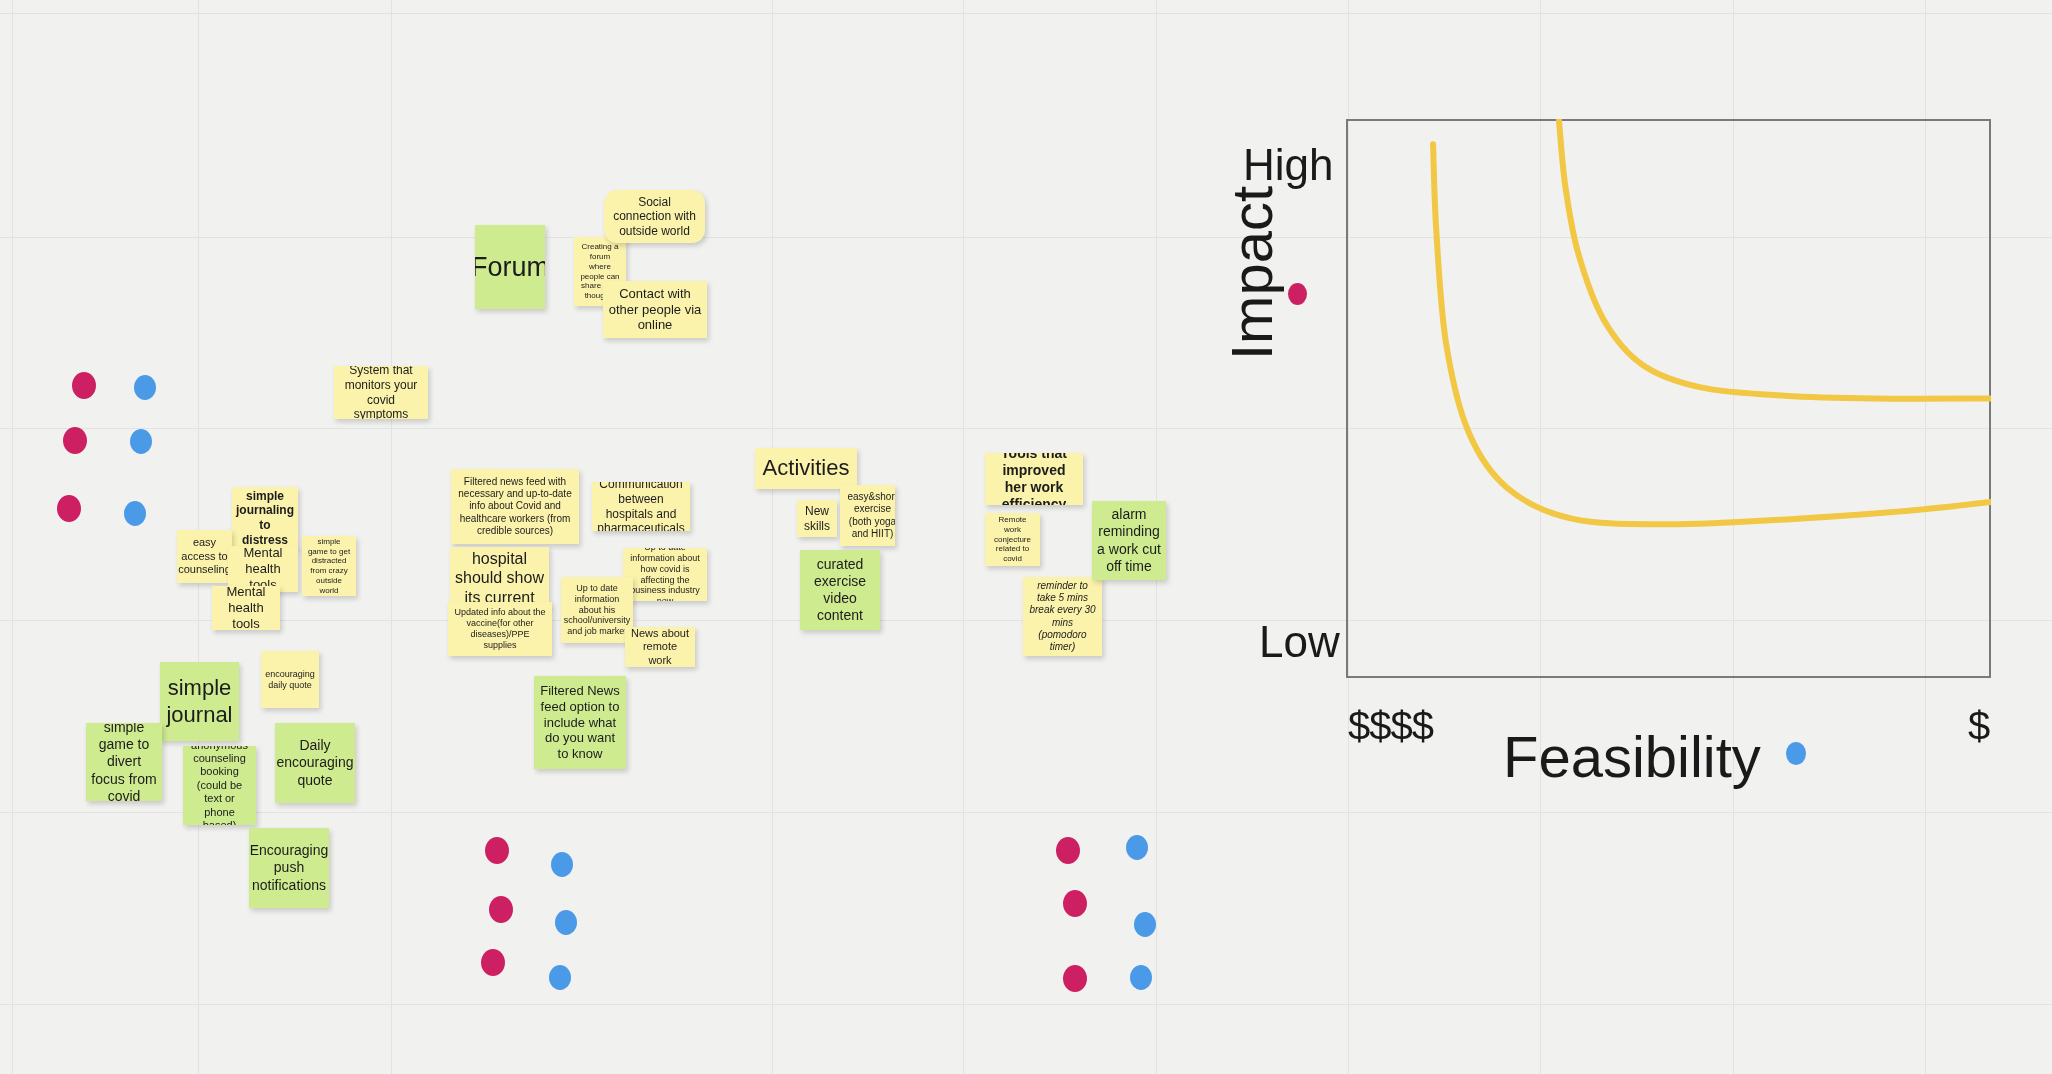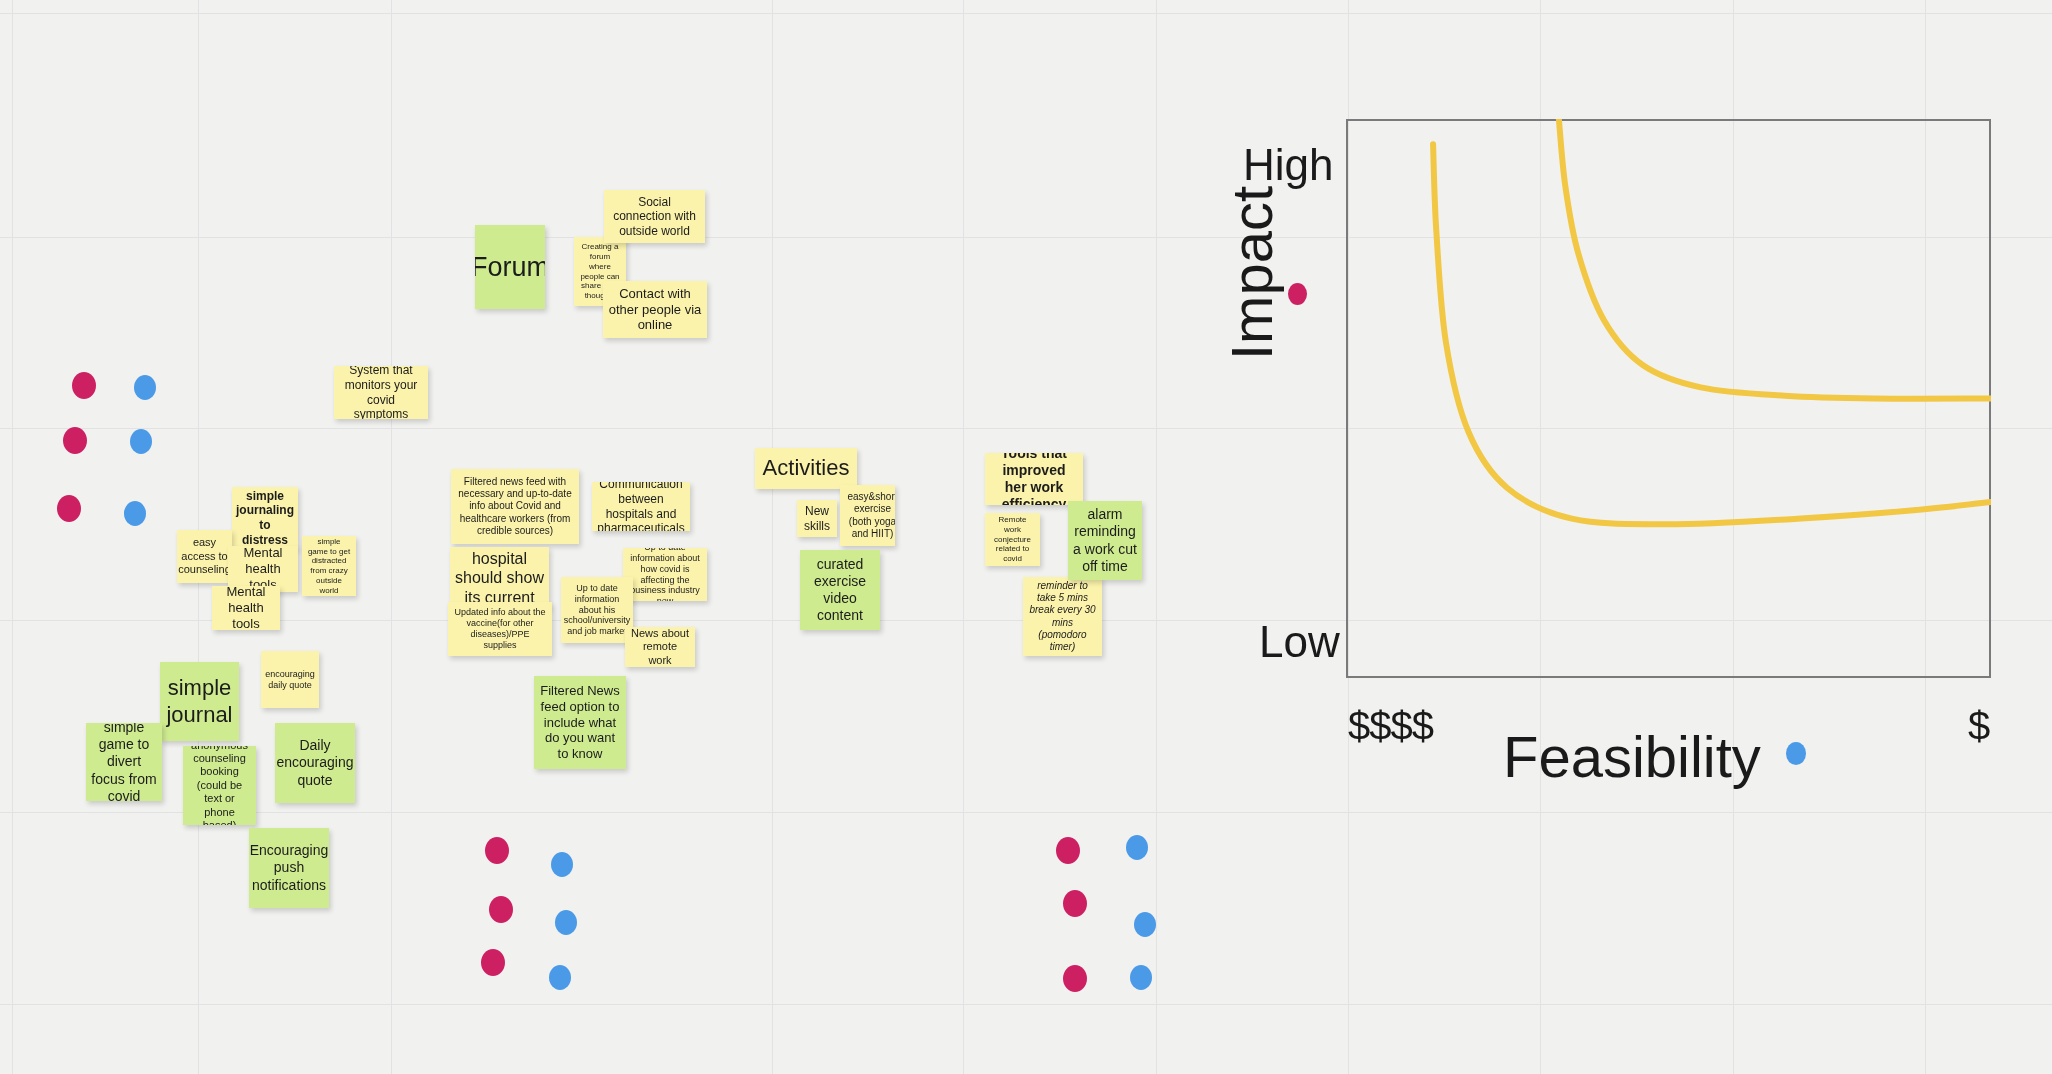--- a/index.html
+++ b/index.html
@@ -158,21 +158,21 @@
     <div class="gline-h" style="top:237px"></div>
     <div class="gline-h" style="top:428px"></div>
     <div class="gline-h" style="top:620px"></div>
     <div class="gline-h" style="top:812px"></div>
     <div class="gline-h" style="top:1004px"></div>
   </div>
 
   <div id="notes-layer">
       <div class="note green" style="left: 475px; top: 225px; width: 70px; height: 84px; font-size: 27px;">Forum</div>
       <div class="note yellow" style="left: 574px; top: 237px; width: 52px; height: 69px; font-size: 8px;">Creating a forum where people can share their thoughts</div>
-      <div class="note yellow" style="left: 604px; top: 190px; width: 101px; height: 53px; font-size: 12px;">Social connection with outside world</div>
+      <div class="note yellow" style="left: 604px; top: 190px; width: 101px; height: 53px; font-size: 12px; border-radius: 13px;">Social connection with outside world</div>
       <div class="note yellow" style="left: 603px; top: 281px; width: 104px; height: 57px; font-size: 13px;">Contact with other people via online</div>
       <div class="note yellow" style="left: 334px; top: 366px; width: 94px; height: 53px; font-size: 12px;">System that monitors your covid symptoms</div>
       <div class="note yellow" style="left: 232px; top: 487px; width: 66px; height: 62px; font-size: 12px; font-weight: bold;">simple journaling to distress</div>
       <div class="note yellow" style="left: 177px; top: 530px; width: 55px; height: 53px; font-size: 11px;">easy access to counseling</div>
       <div class="note yellow" style="left: 228px; top: 546px; width: 70px; height: 46px; font-size: 13px;">Mental health tools</div>
       <div class="note yellow" style="left: 302px; top: 536px; width: 54px; height: 60px; font-size: 8px;">simple game to get distracted from crazy outside world</div>
       <div class="note yellow" style="left: 212px; top: 586px; width: 68px; height: 44px; font-size: 13px;">Mental health tools</div>
       <div class="note yellow" style="left: 451px; top: 469px; width: 128px; height: 75px; font-size: 10px;">Filtered news feed with necessary and up-to-date info about Covid and healthcare workers (from credible sources)</div>
       <div class="note yellow" style="left: 592px; top: 482px; width: 98px; height: 49px; font-size: 12px;">Communication between hospitals and pharmaceuticals</div>
       <div class="note yellow" style="left: 450px; top: 547px; width: 99px; height: 62px; font-size: 16px;">Each hospital should show its current status</div>
@@ -181,21 +181,21 @@
       <div class="note yellow" style="left: 448px; top: 602px; width: 104px; height: 54px; font-size: 9px;">Updated info about the vaccine(for other diseases)/PPE supplies</div>
       <div class="note yellow" style="left: 625px; top: 627px; width: 70px; height: 40px; font-size: 11px;">News about remote work</div>
       <div class="note green" style="left: 534px; top: 676px; width: 92px; height: 93px; font-size: 13px;">Filtered News feed option to include what do you want to know</div>
       <div class="note yellow" style="left: 755px; top: 448px; width: 102px; height: 41px; font-size: 22px;">Activities</div>
       <div class="note yellow" style="left: 797px; top: 500px; width: 40px; height: 37px; font-size: 12px;">New skills</div>
       <div class="note yellow" style="left: 840px; top: 485px; width: 55px; height: 61px; font-size: 10px; padding-left: 15px;">easy&amp;short exercise (both yoga and HIIT)</div>
       <div class="note green" style="left: 800px; top: 550px; width: 80px; height: 80px; font-size: 14px;">curated exercise video content</div>
       <div class="note yellow" style="left: 985px; top: 453px; width: 98px; height: 52px; font-size: 14px; font-weight: bold;">Tools that improved her work efficiency</div>
       <div class="note yellow" style="left: 985px; top: 513px; width: 55px; height: 53px; font-size: 8px;">Remote work conjecture related to covid</div>
       <div class="note yellow" style="left: 1023px; top: 577px; width: 79px; height: 79px; font-size: 10px; font-style: italic;">reminder to take 5 mins break every 30 mins (pomodoro timer)</div>
-      <div class="note green" style="left: 1068px; top: 501px; width: 74px; height: 79px; font-size: 14px;">alarm reminding a work cut off time</div>
+      <div class="note green" style="left: 1092px; top: 501px; width: 74px; height: 79px; font-size: 14px;">alarm reminding a work cut off time</div>
       <div class="note yellow" style="left: 261px; top: 651px; width: 58px; height: 57px; font-size: 9px;">encouraging daily quote</div>
       <div class="note green" style="left: 160px; top: 662px; width: 79px; height: 79px; font-size: 22px;">simple journal</div>
       <div class="note green" style="left: 86px; top: 723px; width: 76px; height: 78px; font-size: 14px;">simple game to divert focus from covid</div>
       <div class="note green" style="left: 183px; top: 746px; width: 73px; height: 79px; font-size: 11px;">anonymous counseling booking (could be text or phone based)</div>
       <div class="note green" style="left: 275px; top: 723px; width: 80px; height: 80px; font-size: 14px;">Daily encouraging quote</div>
       <div class="note green" style="left: 249px; top: 828px; width: 80px; height: 80px; font-size: 14px;">Encouraging push notifications</div>
     </div>
 
   <div id="dots-layer">
       <div class="dot pink" style="left: 72px; top: 372px; width: 24px; height: 27px;"></div>

